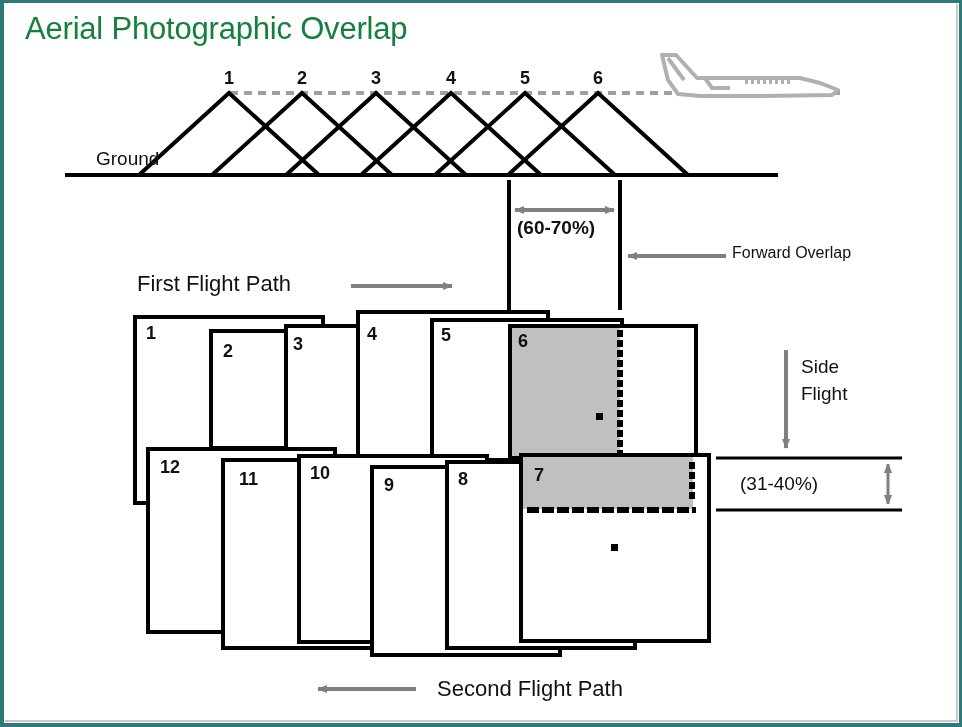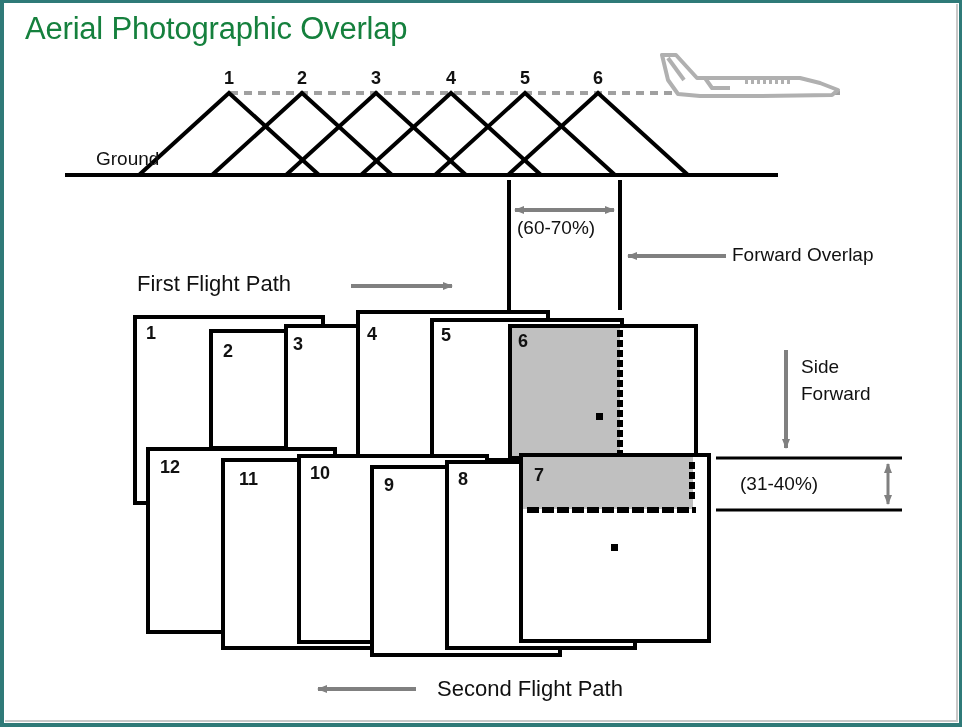--- a/index.html
+++ b/index.html
@@ -133,19 +133,19 @@
       <text x="229" y="84" text-anchor="middle" class="num">1</text>
       <text x="302" y="84" text-anchor="middle" class="num">2</text>
       <text x="376" y="84" text-anchor="middle" class="num">3</text>
       <text x="451" y="84" text-anchor="middle" class="num">4</text>
       <text x="525" y="84" text-anchor="middle" class="num">5</text>
       <text x="598" y="84" text-anchor="middle" class="num">6</text>
     </g>
 </svg>
 
 <div class="lbl" style="left:54px; top:148px; font-size:19px;margin-left:42px;">Ground</div>
-<div class="lbl" style="left:517px; top:217px; font-size:19px;">(60-70%)</div>
-<div class="lbl" style="left:732px; top:244px; font-size:19px;">Forward Overlap</div>
+<div class="lbl" style="left:517px; top:217px; font-size:19px;font-weight:bold;">(60-70%)</div>
+<div class="lbl" style="left:732px; top:244px; font-size:16px;">Forward Overlap</div>
 <div class="lbl" style="left:137px; top:271px; font-size:22px;">First Flight Path</div>
 <div class="lbl" style="left:801px; top:356px; font-size:19px;">Side</div>
-<div class="lbl" style="left:801px; top:383px; font-size:19px;">Forward</div>
+<div class="lbl" style="left:801px; top:383px; font-size:19px;">Flight</div>
 <div class="lbl" style="left:740px; top:473px; font-size:19px;">(31-40%)</div>
 <div class="lbl" style="left:437px; top:676px; font-size:22px;text-align:right;">Second Flight Path</div>
 
 </body></html>

